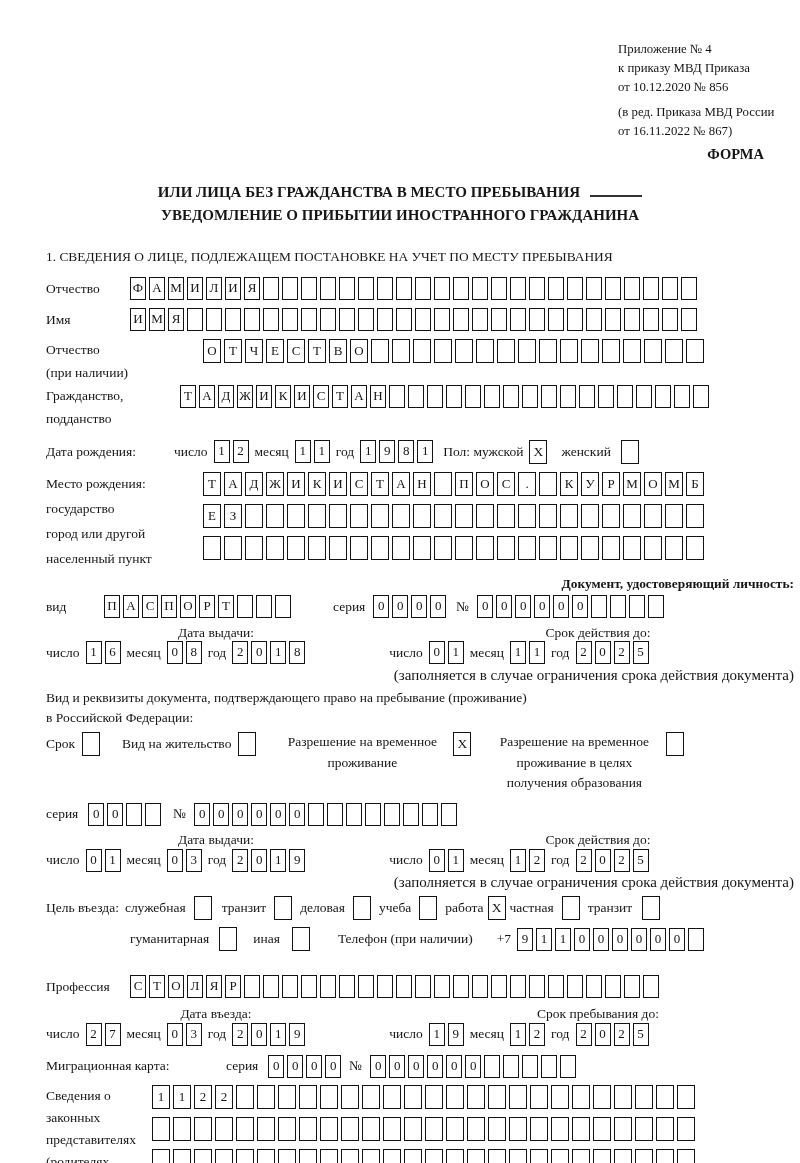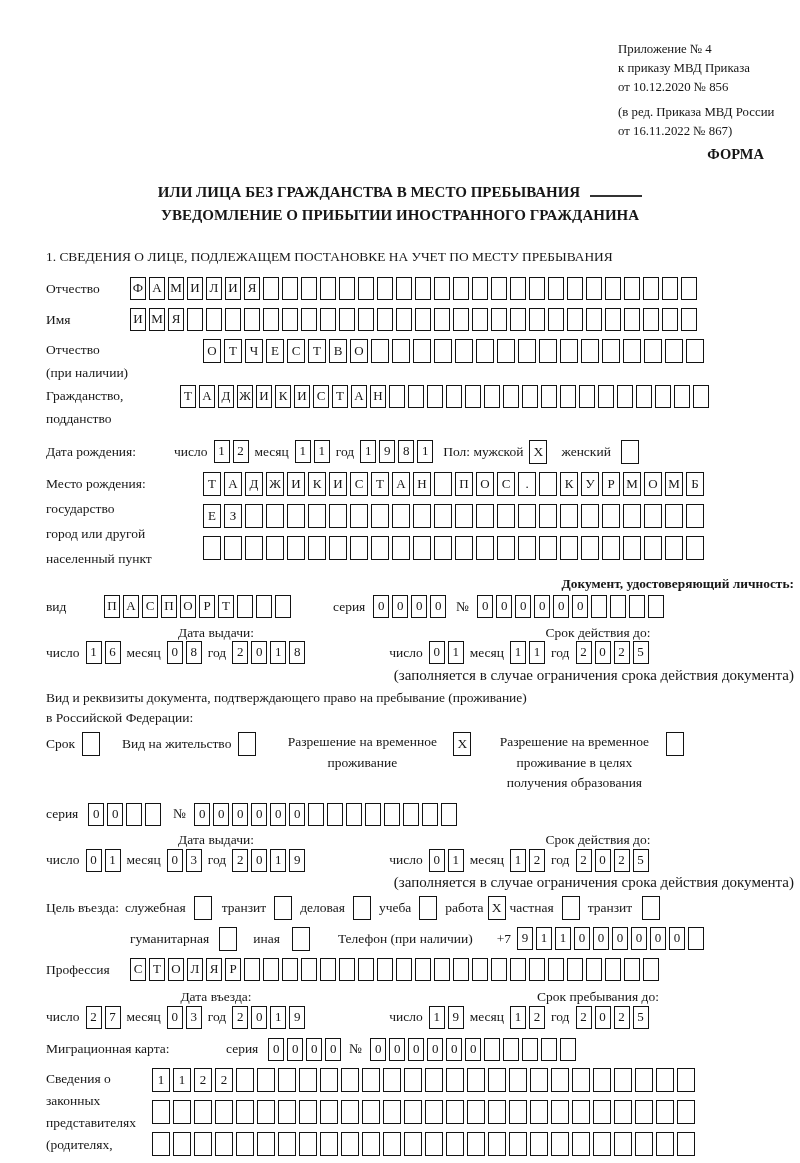--- a/index.html
+++ b/index.html
@@ -512,21 +512,21 @@
       <span class="lbl" style="margin-left:8px">учеба</span>
       <span class="chk" style="margin-left:8px"></span>
       <span class="lbl" style="margin-left:8px">работа</span>
       <span class="chk" style="margin-left:4px">X</span>
       <span class="lbl" style="margin-left:4px">частная</span>
       <span class="chk" style="margin-left:8px"></span>
       <span class="lbl" style="margin-left:8px">транзит</span>
       <span class="chk" style="margin-left:10px"></span>
     </div>
 
-    <div class="row" style="margin-bottom:7px; align-items:flex-start">
+    <div class="row" style="margin-bottom:24px; align-items:center">
       <span class="lbl" style="margin-left:84px">гуманитарная</span>
       <span class="chk" style="margin-left:10px"></span>
       <span class="lbl" style="margin-left:16px">иная</span>
       <span class="chk" style="margin-left:12px"></span>
       <span class="lbl" style="margin-left:28px">Телефон (при наличии)</span>
       <span class="lbl" style="margin-left:24px">+7</span>
       <span class="cells" style="margin-left:6px">
           <span class="box">9</span>
           <span class="box">1</span>
           <span class="box">1</span>

